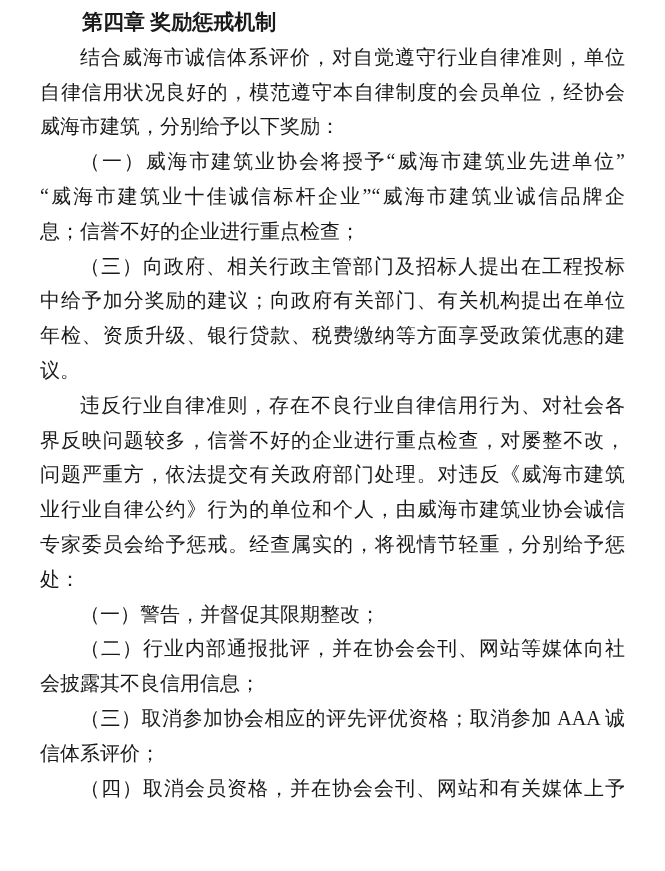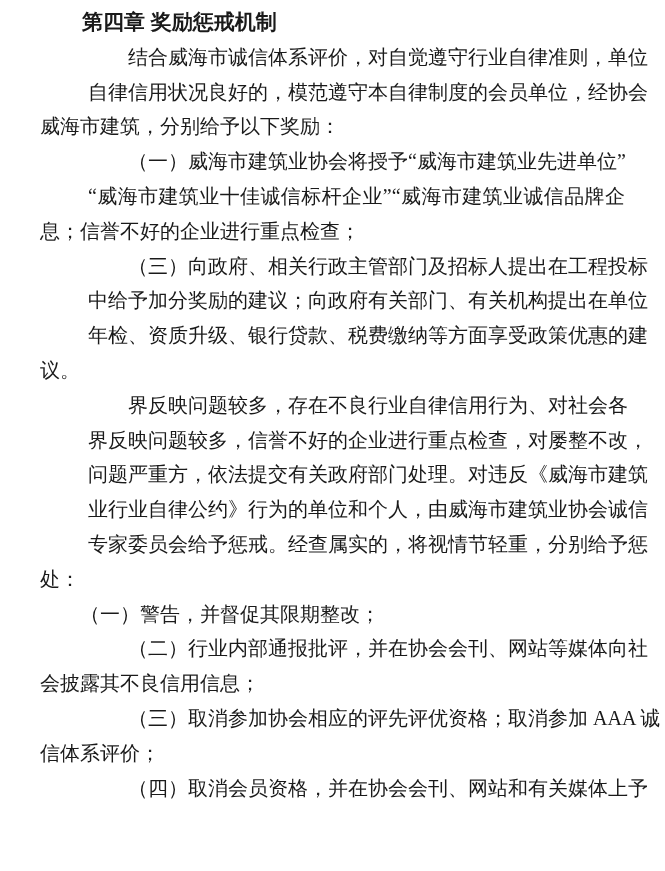--- a/index.html
+++ b/index.html
@@ -17,53 +17,52 @@
     padding: 5px 40px 0 40px;
     width: 665px;
   }
   .heading {
     font-size: 21px;
     font-weight: 700;
     line-height: 34.8px;
     height: 34.8px;
     text-indent: 2em;
     white-space: nowrap;
-    font-family: Liberation Sans, sans-serif;
+    font-family: Liberation Serif, serif;
   }
   .line {
     font-size: 20px;
     line-height: 34.8px;
     height: 34.8px;
     white-space: nowrap;
   }
   .line.indent { text-indent: 2em; }
   .line.fill {
     text-align: justify;
     text-align-last: justify;
-    margin-left: 48px;
   }
 </style>
 </head>
 <body>
 
 <div class="page" style="background: rgb(255, 255, 255); color: rgb(26, 26, 26);">
   <div class="content">
     <div class="heading">第四章 奖励惩戒机制</div>
     <div>
         <div class="line indent fill">结合威海市诚信体系评价，对自觉遵守行业自律准则，单位</div>
         <div class="line fill">自律信用状况良好的，模范遵守本自律制度的会员单位，经协会</div>
         <div class="line">威海市建筑，分别给予以下奖励：</div>
         <div class="line indent fill">（一）威海市建筑业协会将授予“威海市建筑业先进单位”</div>
         <div class="line fill">“威海市建筑业十佳诚信标杆企业”“威海市建筑业诚信品牌企</div>
         <div class="line">息；信誉不好的企业进行重点检查；</div>
         <div class="line indent fill">（三）向政府、相关行政主管部门及招标人提出在工程投标</div>
         <div class="line fill">中给予加分奖励的建议；向政府有关部门、有关机构提出在单位</div>
         <div class="line fill">年检、资质升级、银行贷款、税费缴纳等方面享受政策优惠的建</div>
         <div class="line">议。</div>
-        <div class="line indent fill">界反映问题较多，存在不良行业自律信用行为、对社会各</div>
+        <div class="line indent fill">违反行业自律准则，存在不良行业自律信用行为、对社会各</div>
         <div class="line fill">界反映问题较多，信誉不好的企业进行重点检查，对屡整不改，</div>
         <div class="line fill">问题严重方，依法提交有关政府部门处理。对违反《威海市建筑</div>
         <div class="line fill">业行业自律公约》行为的单位和个人，由威海市建筑业协会诚信</div>
         <div class="line fill">专家委员会给予惩戒。经查属实的，将视情节轻重，分别给予惩</div>
         <div class="line">处：</div>
         <div class="line indent">（一）警告，并督促其限期整改；</div>
         <div class="line indent fill">（二）行业内部通报批评，并在协会会刊、网站等媒体向社</div>
         <div class="line">会披露其不良信用信息；</div>
         <div class="line indent fill">（三）取消参加协会相应的评先评优资格；取消参加 AAA 诚</div>
         <div class="line">信体系评价；</div>

